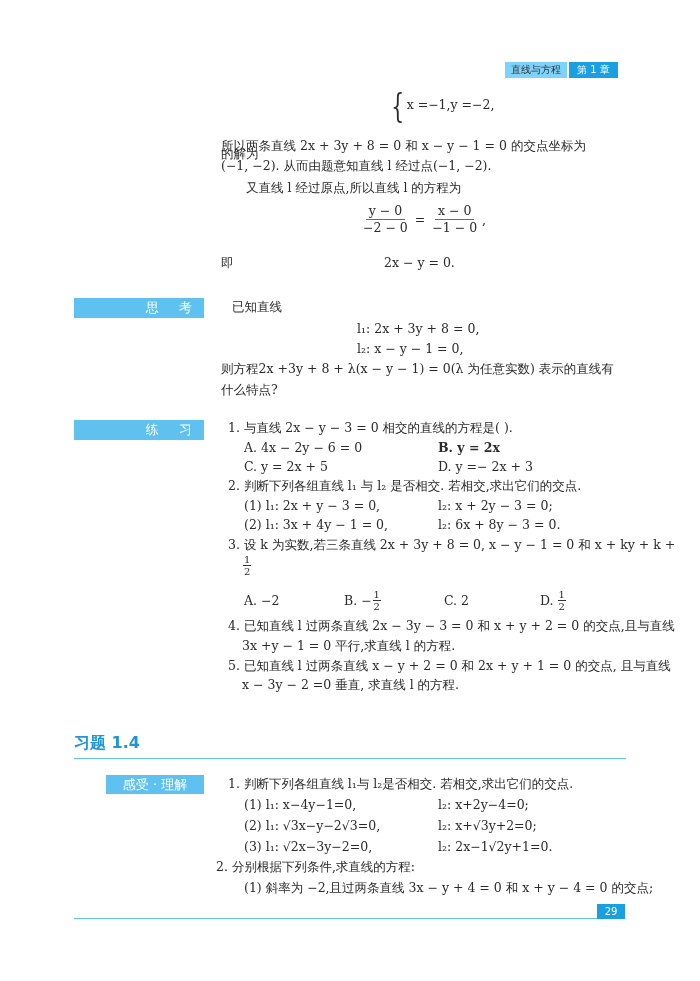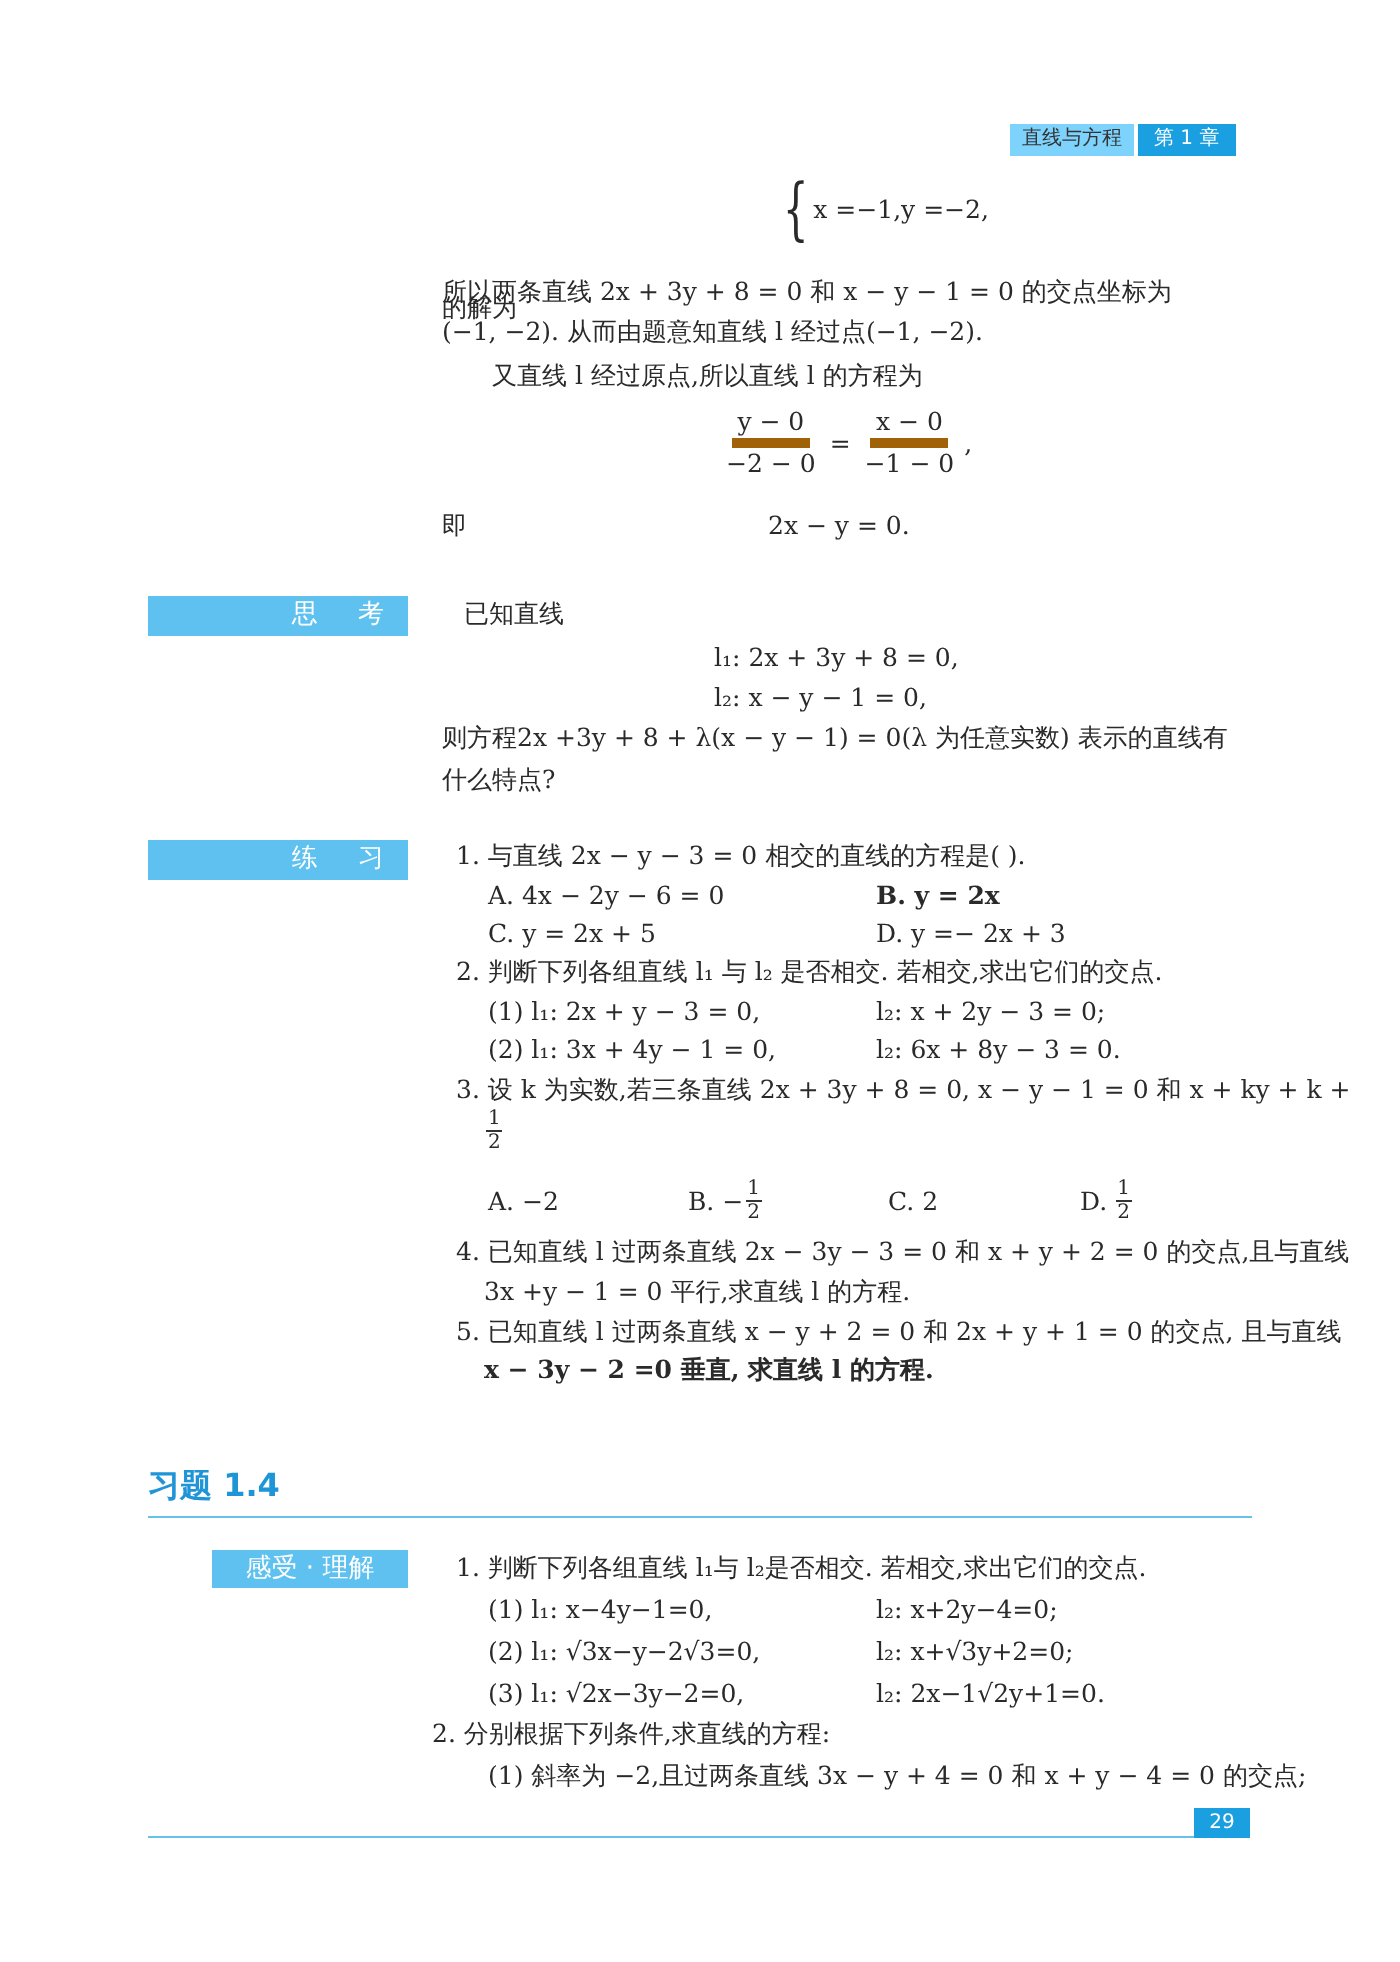--- a/index.html
+++ b/index.html
@@ -16,21 +16,21 @@
     }
     .hdr-chapter .name { background: #7dd3fc; color: #333; padding: 1px 6px; height: 14px; line-height: 14px; }
     .hdr-chapter .num { background: #1a9fe0; color: #fff; padding: 1px 8px; height: 14px; line-height: 14px; margin-left: 2px; }
 
     .line { position: absolute; white-space: nowrap; font-size: 12.5px; line-height: 18px; }
     .math { font-family: "DejaVu Serif", serif; }
 
     .sys-brace { font-size: 34px; line-height: 34px; font-weight: 200; transform: scaleX(0.6); display: inline-block; }
 
     .frac { display: inline-flex; flex-direction: column; align-items: center; vertical-align: middle; margin: 0 2px; }
-    .frac .num-p { border-bottom: 5px solid #a16207; padding: 0 3px; line-height: 16px; }
+    .frac .num-p { border-bottom: 1px solid #a16207; padding: 0 3px; line-height: 16px; }
     .frac .den-p { line-height: 16px; padding: 0 3px; }
     .sfrac { display: inline-flex; flex-direction: column; align-items: center; vertical-align: middle; font-size: 10px; margin: 0 1px; }
     .sfrac .num-p { border-bottom: 1px solid #333; line-height: 11px; padding: 0 1px; }
     .sfrac .den-p { line-height: 11px; padding: 0 1px; }
 
     .label-bar {
       position: absolute; left: 74px; width: 130px; height: 20px;
       background: #5ec1ef; color: #fff; font-family: "DejaVu Sans", sans-serif;
       font-size: 13px; text-align: right; line-height: 20px; letter-spacing: 8px; padding-right: 4px; box-sizing: border-box;
     }
@@ -131,21 +131,21 @@
     <span class="sfrac" style="margin-left:4px;">
       <span class="num-p">1</span>
       <span class="den-p">2</span>
     </span>
   </span>
 </div>
 
 <div class="line" style="left:228px; top:617px;">4. 已知直线 l 过两条直线 2x − 3y − 3 = 0 和 x + y + 2 = 0 的交点,且与直线</div>
 <div class="line" style="left:242px; top:637px;">3x +y − 1 = 0 平行,求直线 l 的方程.</div>
 <div class="line" style="left:228px; top:657px;">5. 已知直线 l 过两条直线 x − y + 2 = 0 和 2x + y + 1 = 0 的交点, 且与直线</div>
-<div class="line" style="left:242px; top:676px;font-weight:bold;">x − 3y − 2 =0 垂直, 求直线 l 的方程.</div>
+<div class="line" style="left:242px; top:676px;">x − 3y − 2 =0 垂直, 求直线 l 的方程.</div>
 
 <div class="section-title">习题 1.4</div>
 <div class="rule" style="left:74px; top:758px; width:552px;"></div>
 
 <div class="label-small" style="top:775px;">感受 · 理解</div>
 <div class="line" style="left:228px; top:775px;">1. 判断下列各组直线 l₁与 l₂是否相交. 若相交,求出它们的交点.</div>
 <div class="line" style="left:244px; top:796px;">(1) l₁: x−4y−1=0,</div>
 <div class="line" style="left:438px; top:796px;">l₂: x+2y−4=0;</div>
 <div class="line" style="left:244px; top:817px;">(2) l₁: √3x−y−2√3=0,</div>
 <div class="line" style="left:438px; top:817px;">l₂: x+√3y+2=0;</div>

